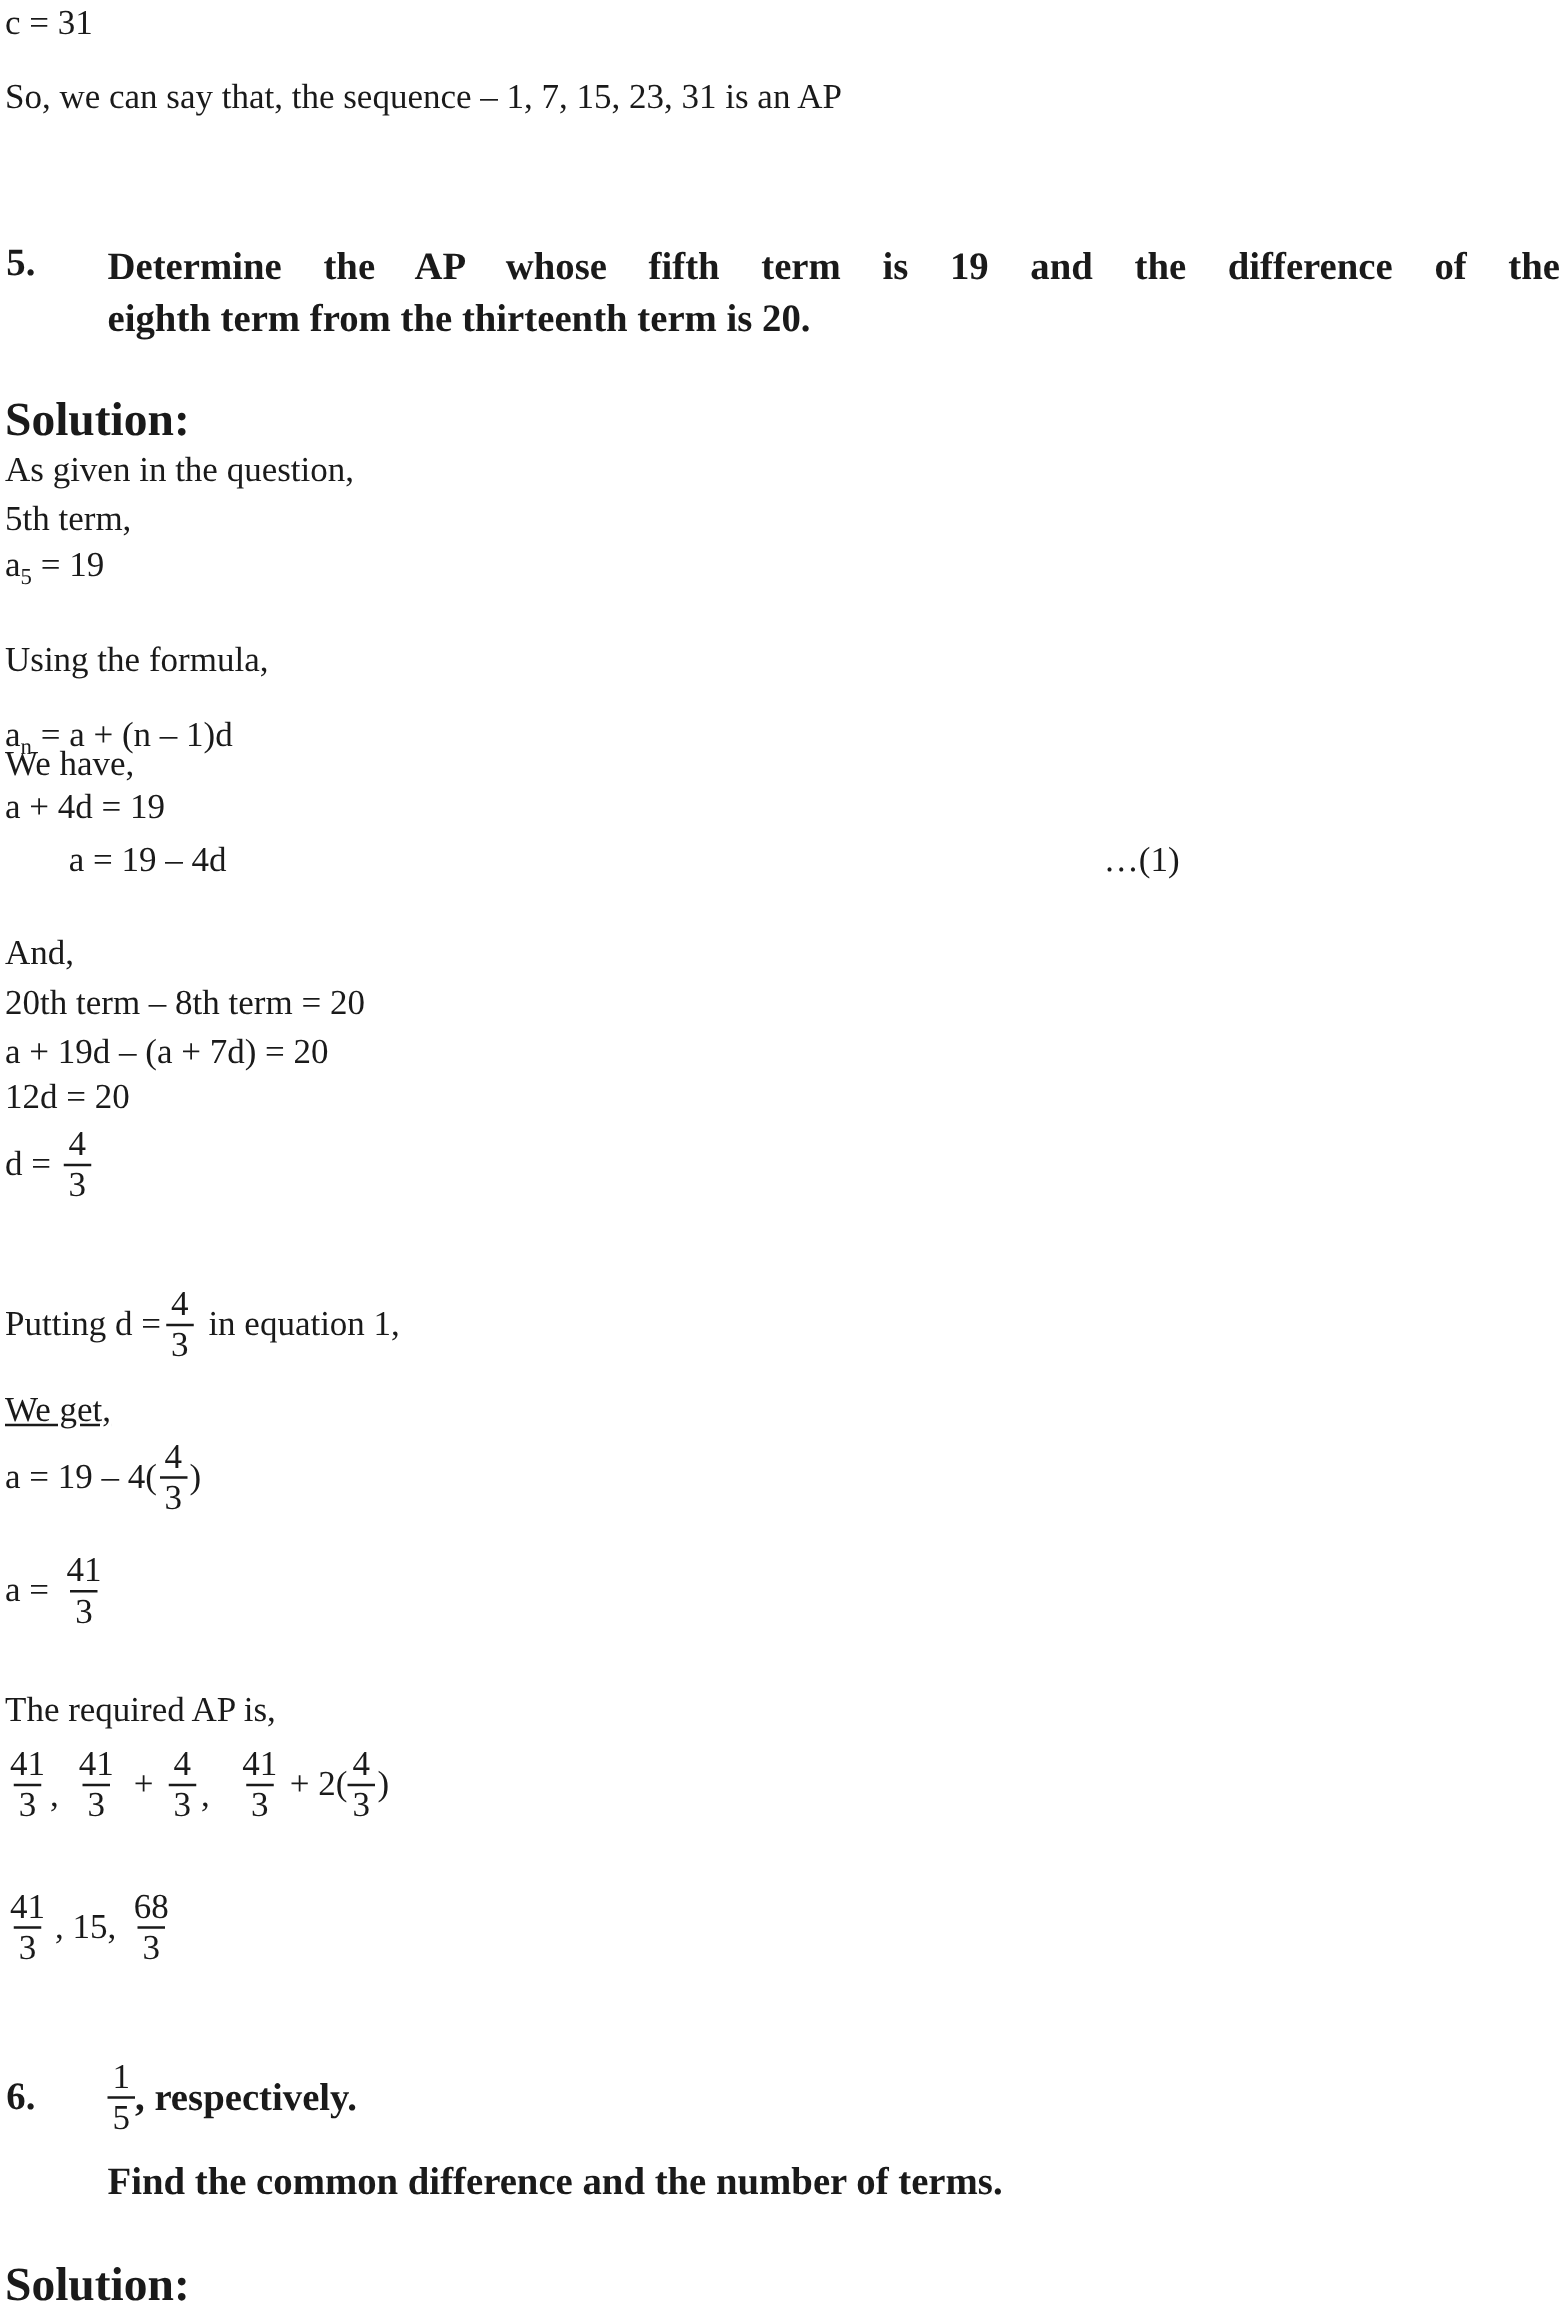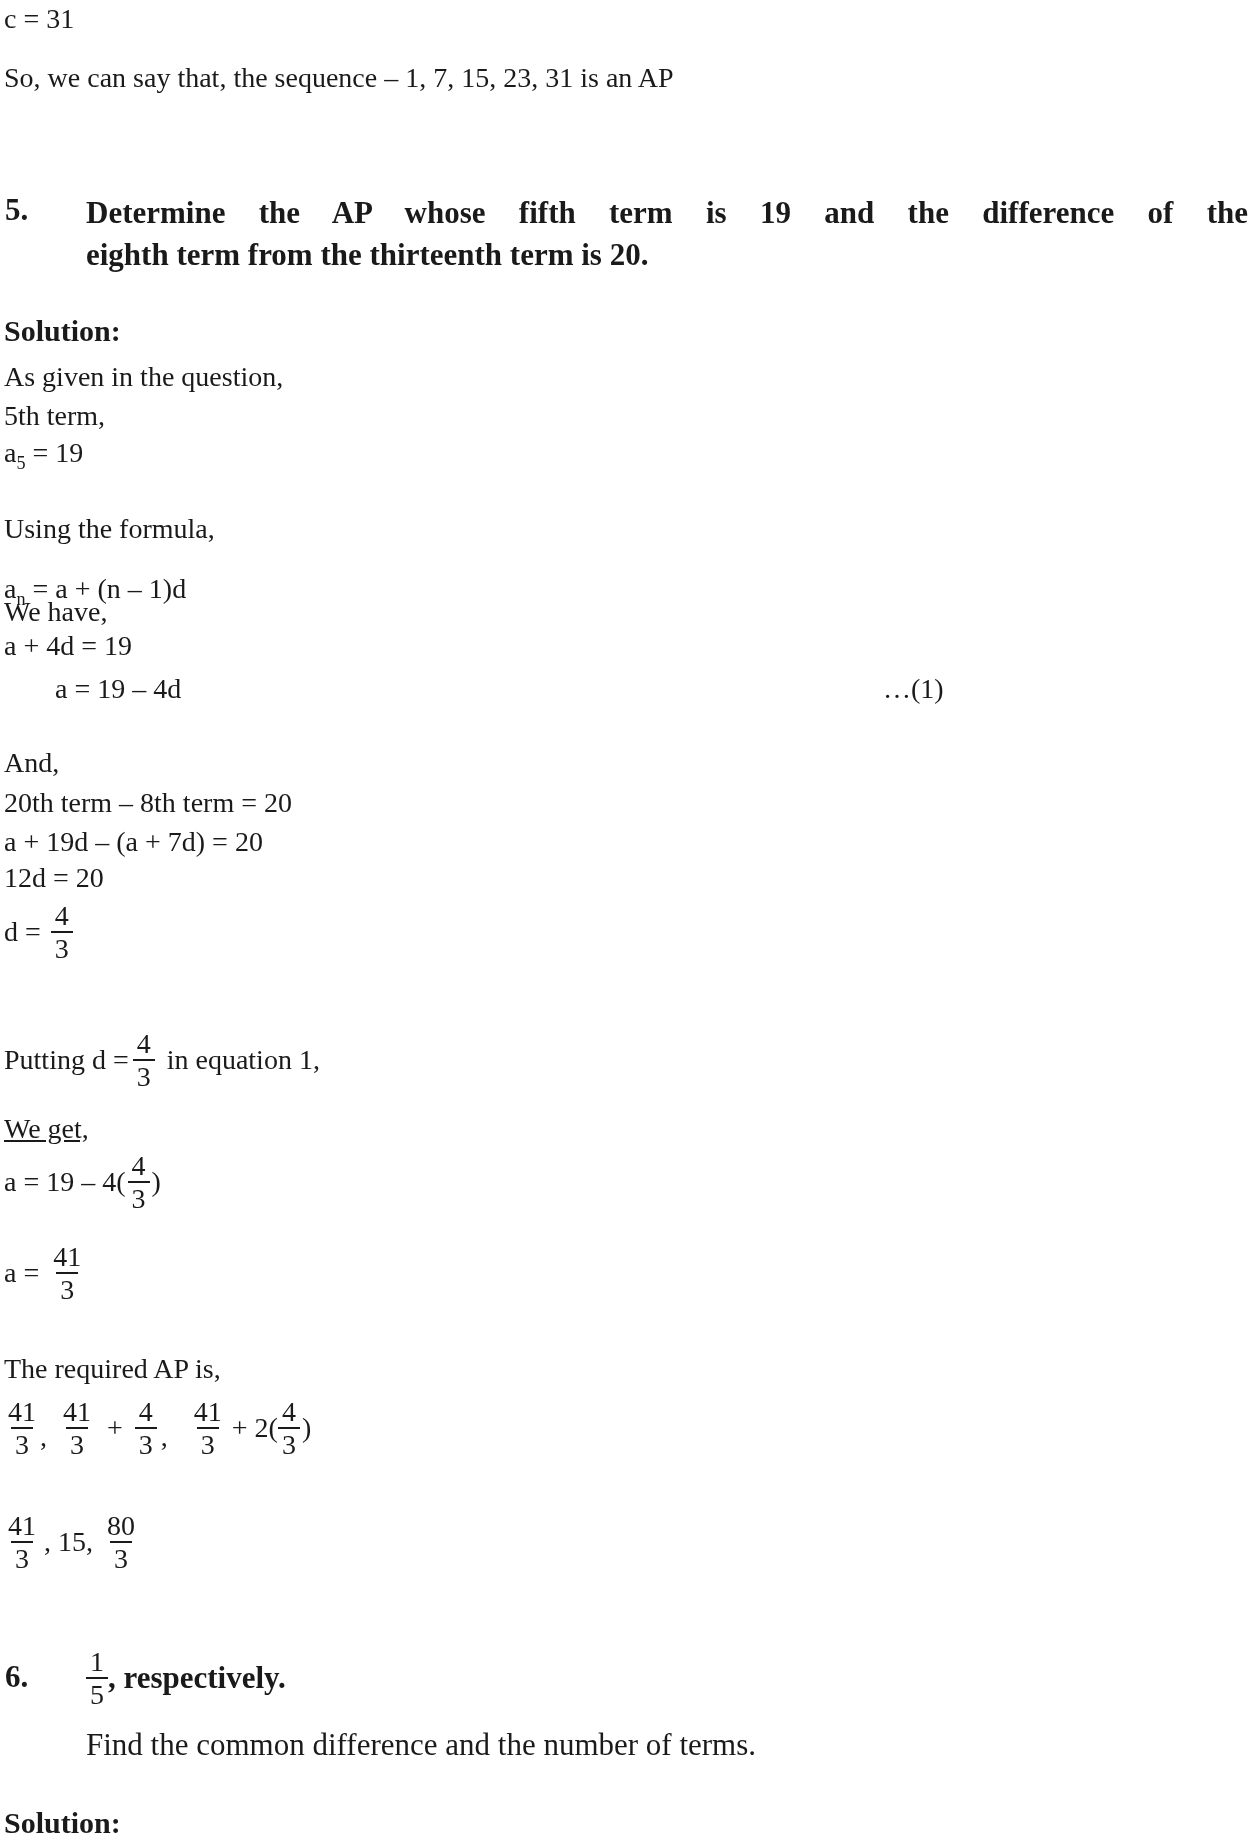--- a/index.html
+++ b/index.html
@@ -23,21 +23,21 @@
     align-items:center;
     font-size:28px;
     white-space:pre;
   }
   .qnum, .sol {
     position:absolute;
     font-weight:bold;
     font-size:31px;
     white-space:pre;
   }
-  .sol { font-size:30px; }
+  .sol { font-size:38px; }
   .qtext {
     position:absolute;
     font-weight:bold;
     font-size:31px;
     width:1162px;
     line-height:42px;
   }
   .jline { text-align:justify; text-align-last:justify; }
   sub { font-size:0.65em; }
   sup { font-size:0.55em; }
@@ -79,21 +79,21 @@
   .l-dfrac   {left:4px;  top:900px;}
   .l-putting {left:4px;  top:1028px;}
   .l-weget   {left:4px;  top:1112px;text-decoration:underline;}
   .l-acalc   {left:4px;  top:1150px;}
   .l-aval    {left:4px;  top:1241px;}
   .l-required{left:4px;  top:1352px;}
   .l-ap1     {left:4px;  top:1396px;}
   .l-ap2     {left:4px;  top:1510px;}
   .q6-num    {left:5px;  top:1659px;}
   .q6-l1     {left:86px; top:1646px;}
-  .q6-l2     {left:86px; top:1727px; font-weight:normal; font-size:31px; white-space:pre;}
+  .q6-l2     {left:86px; top:1727px; font-weight:bold; font-size:31px; white-space:pre;}
   .sol-2     {left:4px;  top:1806px;}
 </style>
 </head>
 <body>
 
 <div class="page">
 
   <div class="line l-c">c = 31</div>
   <div class="line l-seq">So, we can say that, the sequence – 1, 7, 15, 23, 31 is an AP</div>
 
@@ -158,21 +158,21 @@
     <span class="cm ml4">,</span>
     <span class="frac ml10"><span class="num">41</span><span class="den">3</span></span>
     <span class="ml6">+ 2(</span>
     <span class="frac"><span class="num">4</span><span class="den">3</span></span>
     <span class="ml2">)</span>
   </div>
 
   <div class="mline l-ap2">
     <span class="frac"><span class="num">41</span><span class="den">3</span></span>
     <span class="ml4" style="margin-right:10px;">, 15,</span>
-    <span class="frac"><span class="num">80</span><span class="den">3</span></span>
+    <span class="frac"><span class="num">68</span><span class="den">3</span></span>
   </div>
 
   <div class="qnum q6-num">6.</div>
 
   <div class="mline q6-l1">
     <span class="frac"><span class="num">1</span><span class="den">5</span></span>
     <span class="b">, respectively.</span>
   </div>
 
   <div class="q6-l2" style="position:absolute;">Find the common difference and the number of terms.</div>

